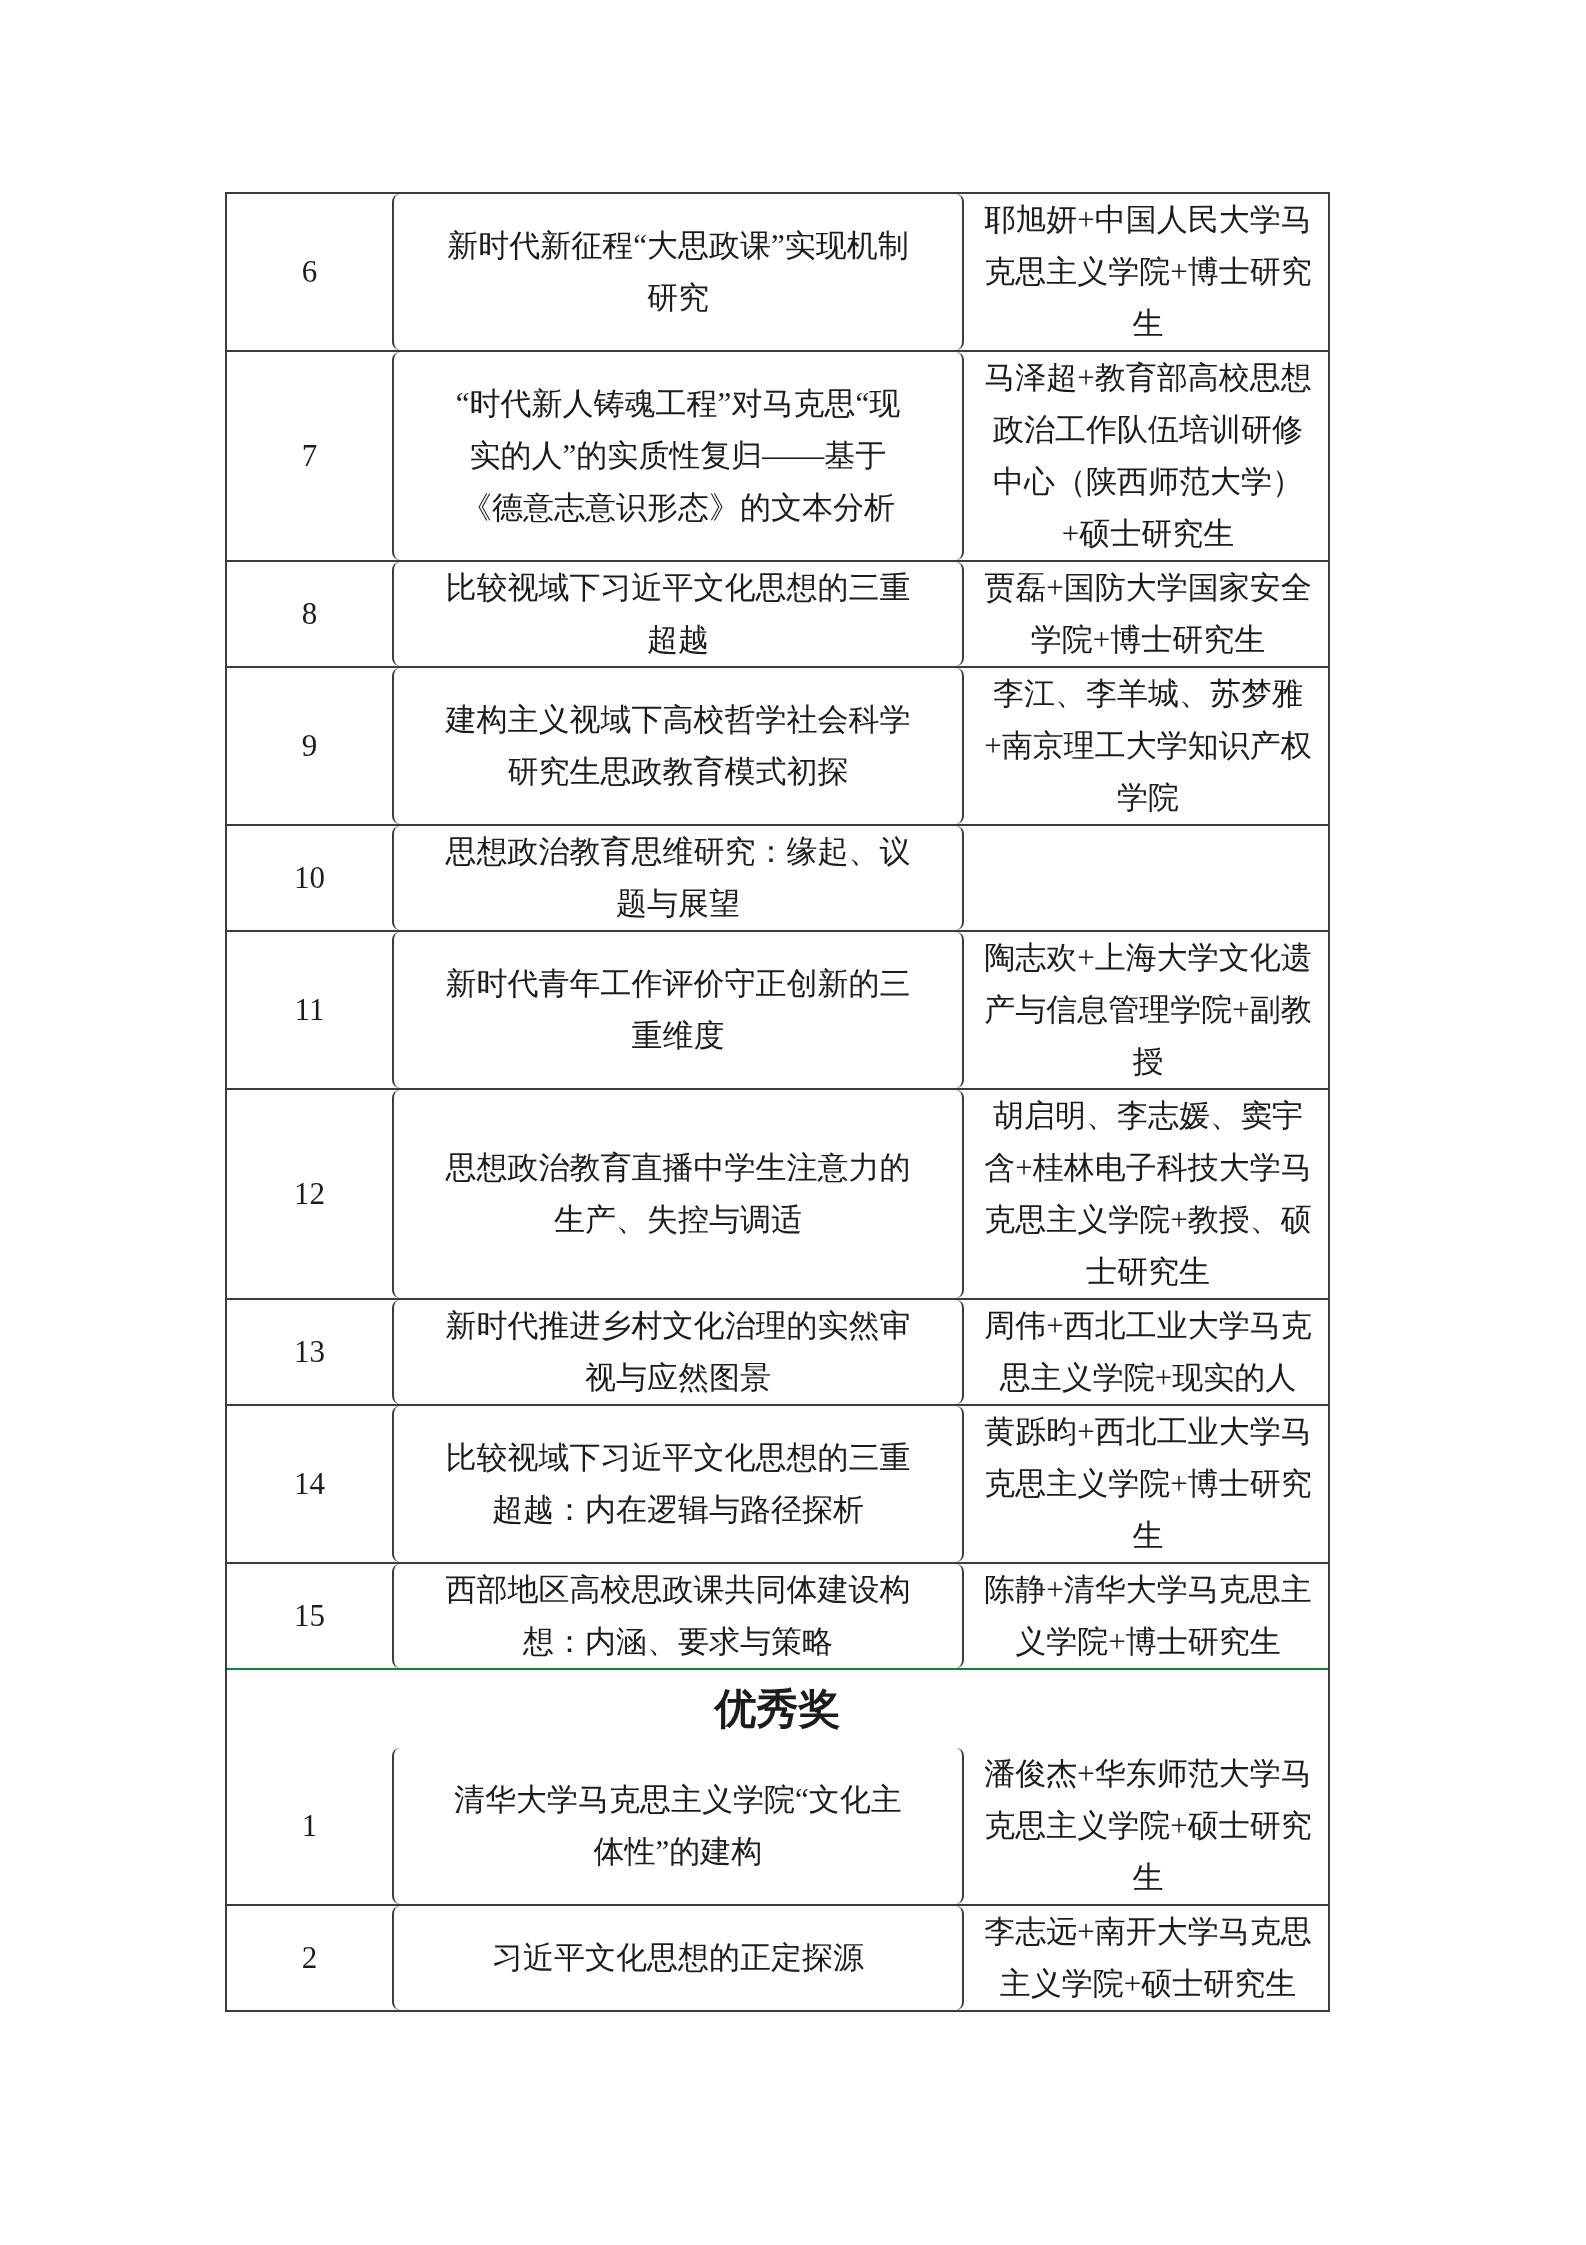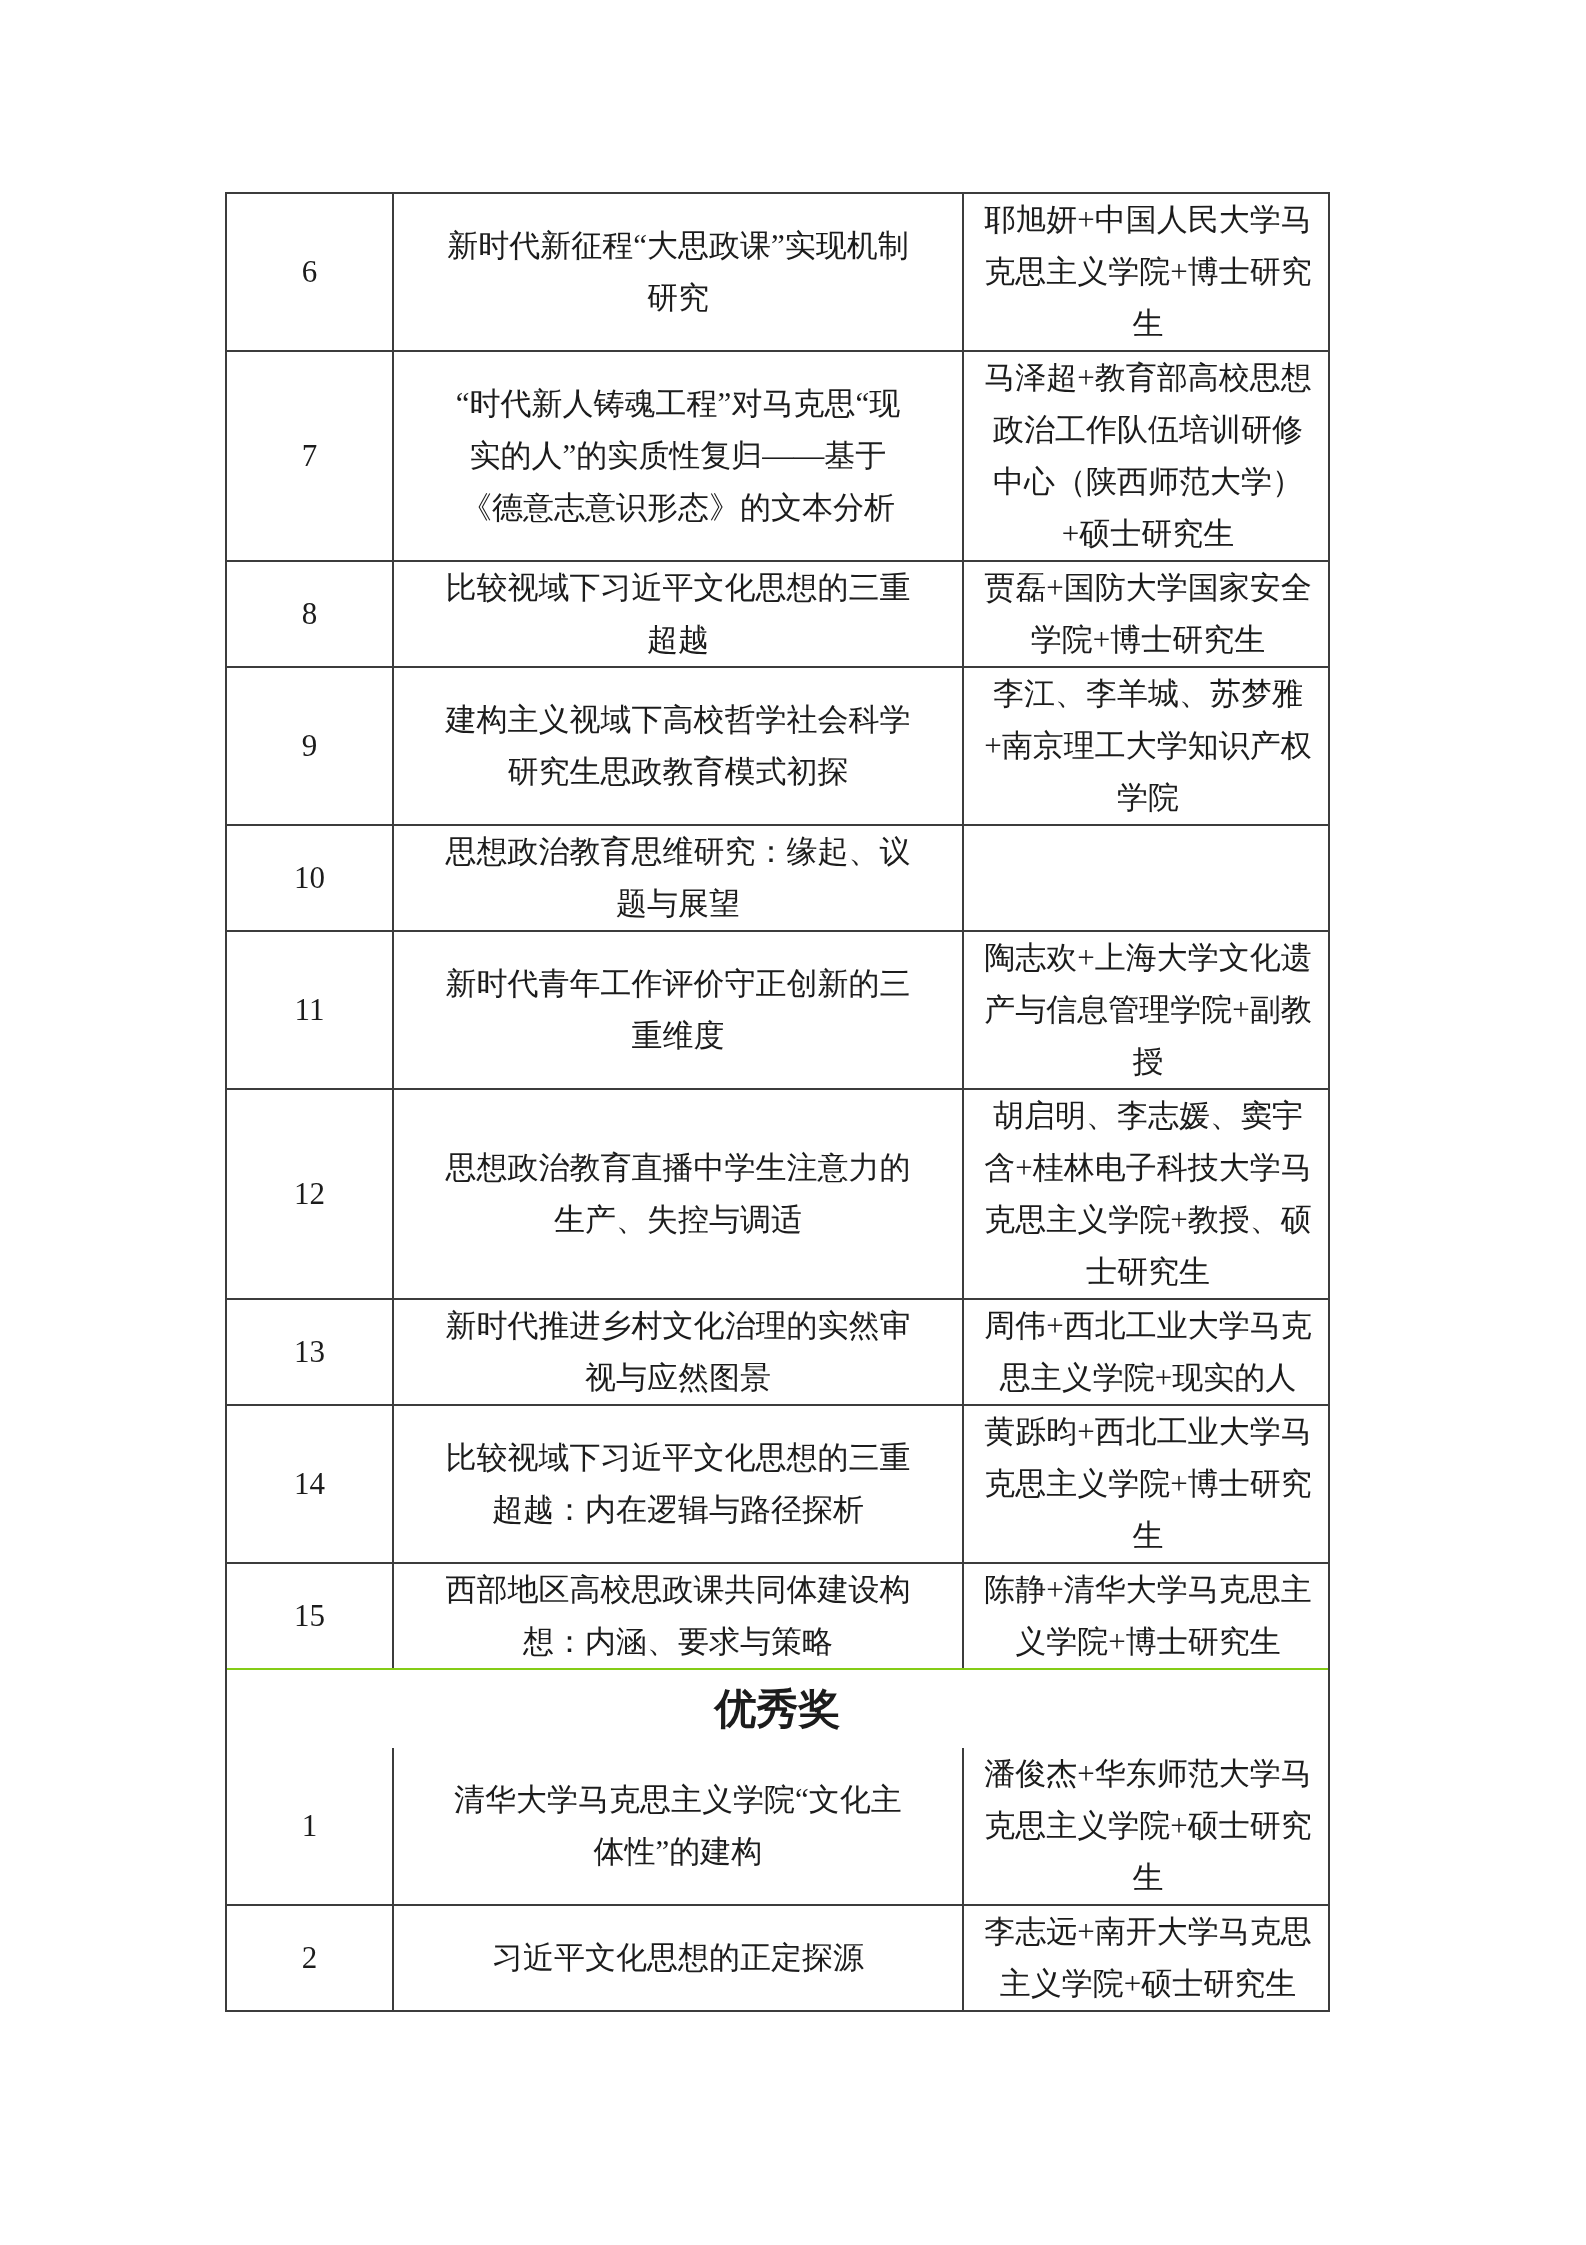--- a/index.html
+++ b/index.html
@@ -48,31 +48,32 @@
     min-height: 104px;
     padding: 0;
   }
   .cell.num {
     font-family: "Liberation Serif", "DejaVu Serif", serif;
   }
   .cell.title {
     border-left: 2px solid #3c3c3c;
     border-right: 2px solid #3c3c3c;
     padding: 0 48px;
+    border-radius: 8px;
   }
   .cell.author {
     padding: 0 20px;
   }
   .section-row {
     display: flex;
     align-items: center;
     justify-content: center;
     text-align: right;
     height: 80px;
-    border-top: 2px solid #84cc16;
+    border-top: 2px solid #15803d;
     font-family: "Liberation Sans", "DejaVu Sans", sans-serif;
     font-weight: bold;
     font-size: 42px;
     box-sizing: border-box;
   }
 </style>
 </head>
 <body>
 
 <div class="doc-page">

